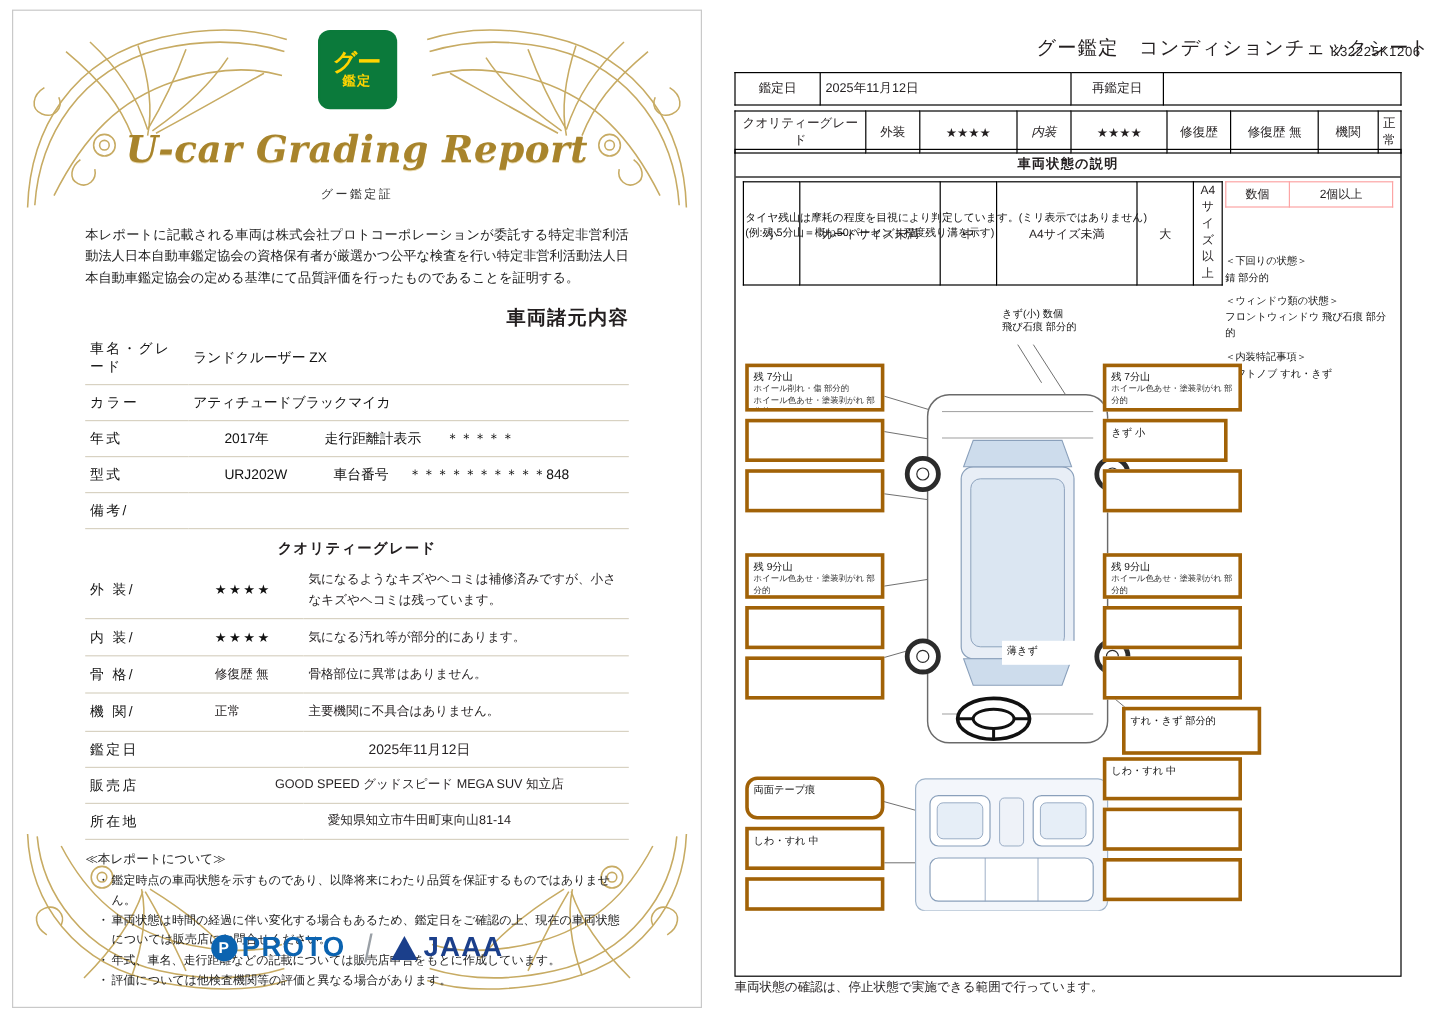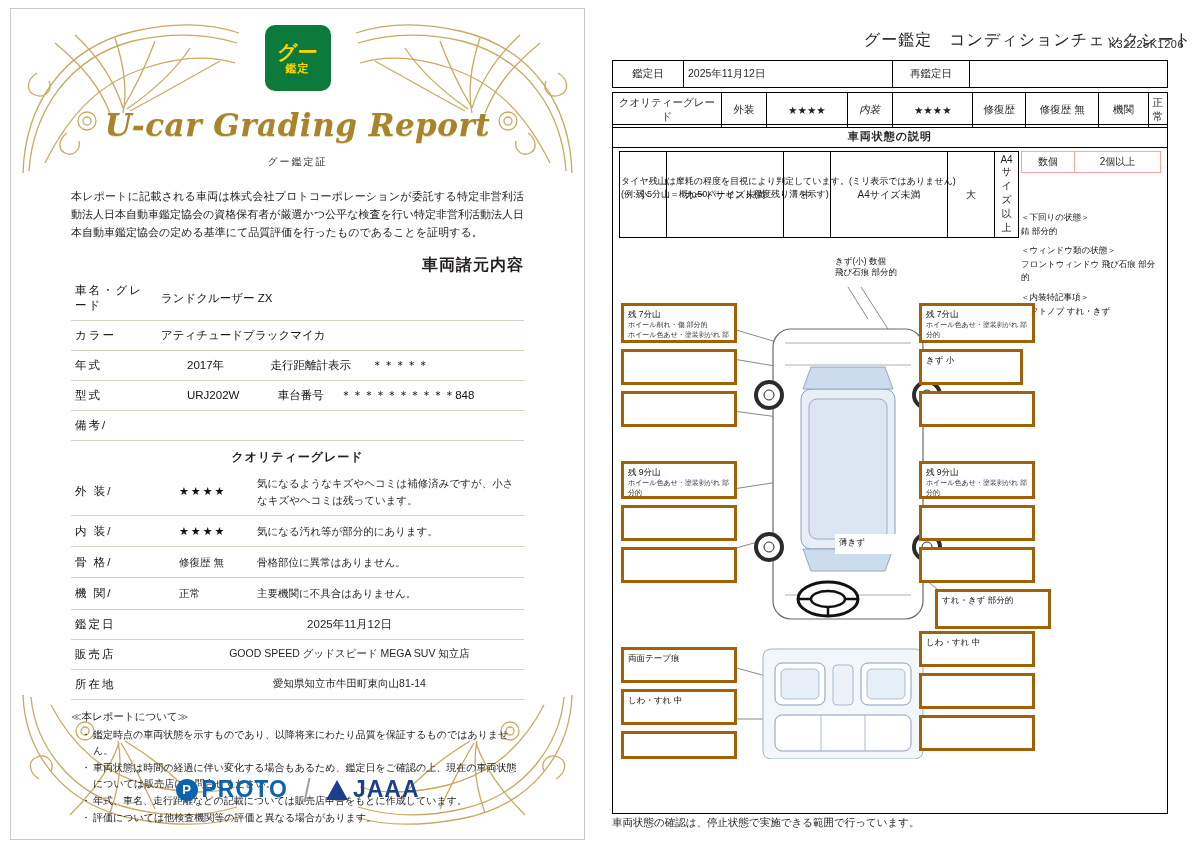--- a/index.html
+++ b/index.html
@@ -522,21 +522,21 @@
         <div class="cellbox" style="left:8px;top:262px;width:116px;height:38px;">
           <div>残 9分山</div>
           <div class="l2">ホイール色あせ・塗装剥がれ 部分的</div>
         </div>
         <div class="cellbox" style="left:8px;top:306px;width:116px;height:36px;">
           <div></div>
         </div>
         <div class="cellbox" style="left:8px;top:348px;width:116px;height:36px;">
           <div></div>
         </div>
-        <div class="cellbox" style="left:8px;top:448px;width:116px;height:36px;">
+        <div class="cellbox" style="left:8px;top:448px;width:116px;height:36px;border-radius:10px;">
           <div>両面テープ痕</div>
         </div>
         <div class="cellbox" style="left:8px;top:490px;width:116px;height:36px;">
           <div>しわ・すれ 中</div>
         </div>
         <div class="cellbox" style="left:8px;top:532px;width:116px;height:28px;">
           <div></div>
         </div>
 
         <div class="cellbox" style="left:218px;top:54px;width:112px;height:34px;border:none;">

